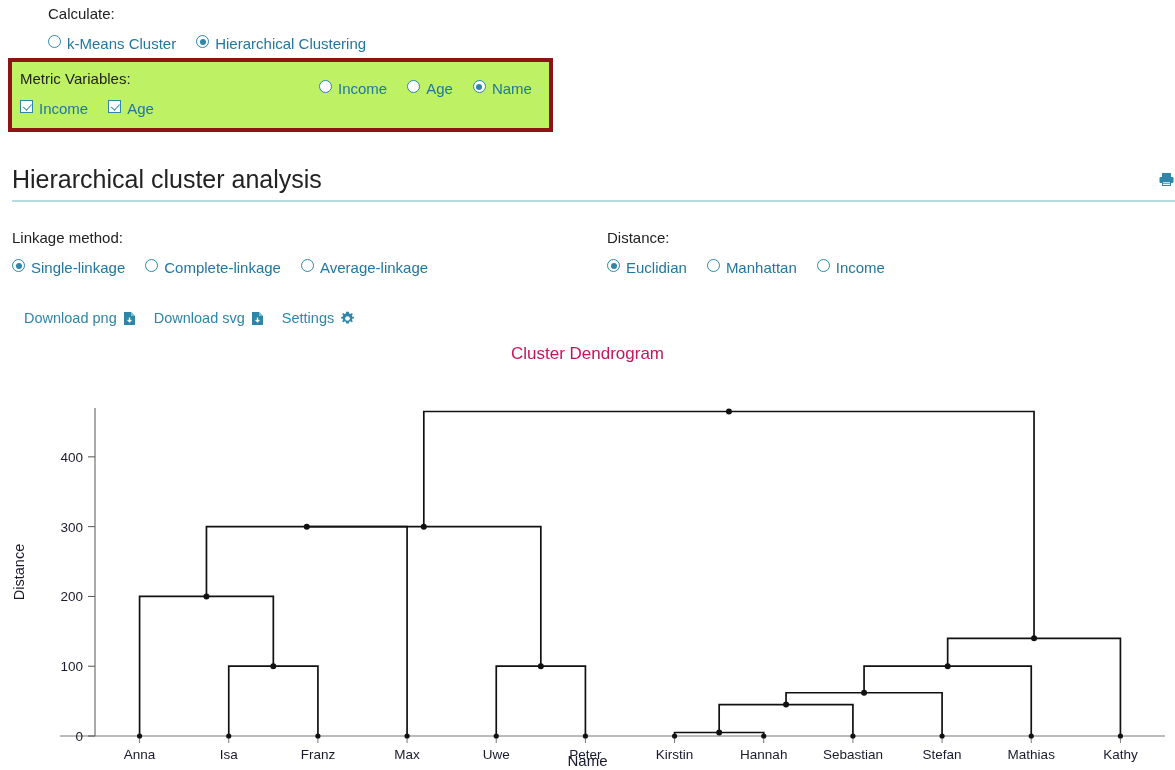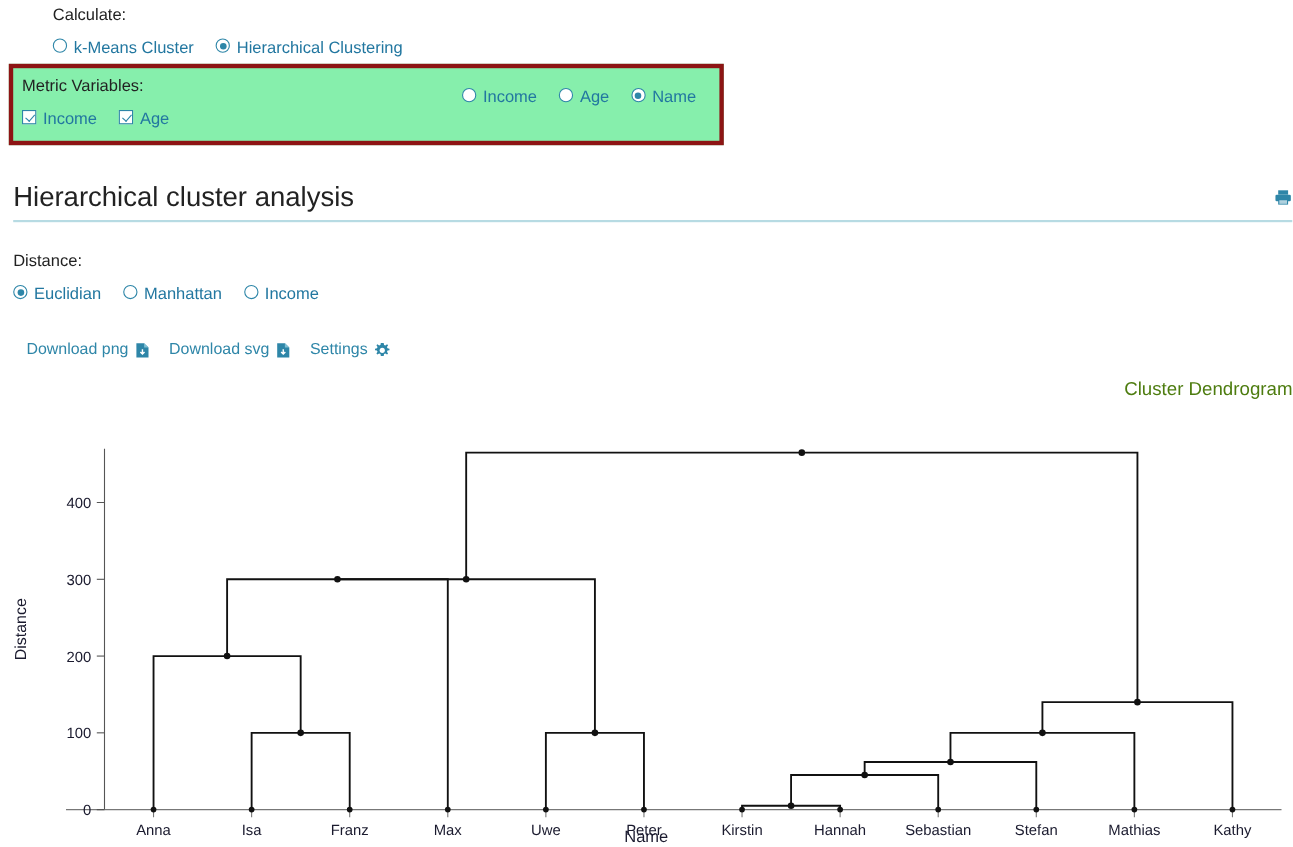--- a/index.html
+++ b/index.html
@@ -79,25 +79,25 @@
     height: 7px;
     border: solid #2e86a8;
     border-width: 0 1.7px 1.7px 0;
     transform: rotate(42deg);
   }
   
   .red-box {
     position: absolute;
     left: 8px;
     top: 58px;
-    width: 650px;
+    width: 545px;
     height: 74px;
     border: 4px solid #8d1414;
     box-sizing: border-box;
-    background: #86efac;
+    background: #bef264;
   }
   .red-box-inner {
     display: flex;
     padding: 7px 0 0 8px;
   }
   .col-metric { width: 400px; }
   .col-label { width: 230px; }
 
   
   .section-title-wrap {
@@ -151,23 +151,23 @@
   .dl-item .ic { margin-left: 6px; display: inline-flex; }
 
   .chart-area {
     position: absolute;
     left: 0;
     top: 336px;
     width: 1175px;
     height: 434px;
   }
   .chart-title {
-    text-align: right;
+    text-align: center;
     font-size: 17px;
-    color: #4d7c0f;
+    color: #be185d;
     margin: 8px 0 0 0;
     font-weight: normal;
   }
   .xaxis-title {
     text-align: center;
     font-size: 15px;
     color: #1a1a2e;
     position: absolute;
     left: 0; right: 0;
     top: 416px;
@@ -238,20 +238,37 @@
         <rect x="4" y="10" width="9" height="5" fill="#2e86a8"></rect>
         <rect x="5" y="11.3" width="7" height="1" fill="#ffffff"></rect>
         <rect x="5" y="13" width="7" height="1" fill="#ffffff"></rect>
       </svg>
     </span>
   </h1>
   <div class="title-rule"></div>
 </div>
 
 <div class="lm-row">
+  <div class="lm-col-left">
+    <div class="field-label">Linkage method:</div>
+    <div class="radio-row">
+      <div class="opt">
+        <span class="radio checked"></span>
+        <span>Single-linkage</span>
+      </div>
+      <div class="opt">
+        <span class="radio"></span>
+        <span>Complete-linkage</span>
+      </div>
+      <div class="opt">
+        <span class="radio"></span>
+        <span>Average-linkage</span>
+      </div>
+    </div>
+  </div>
   <div class="lm-col-right">
     <div class="field-label">Distance:</div>
     <div class="radio-row">
       <div class="opt">
         <span class="radio checked"></span>
         <span>Euclidian</span>
       </div>
       <div class="opt">
         <span class="radio"></span>
         <span>Manhattan</span>

